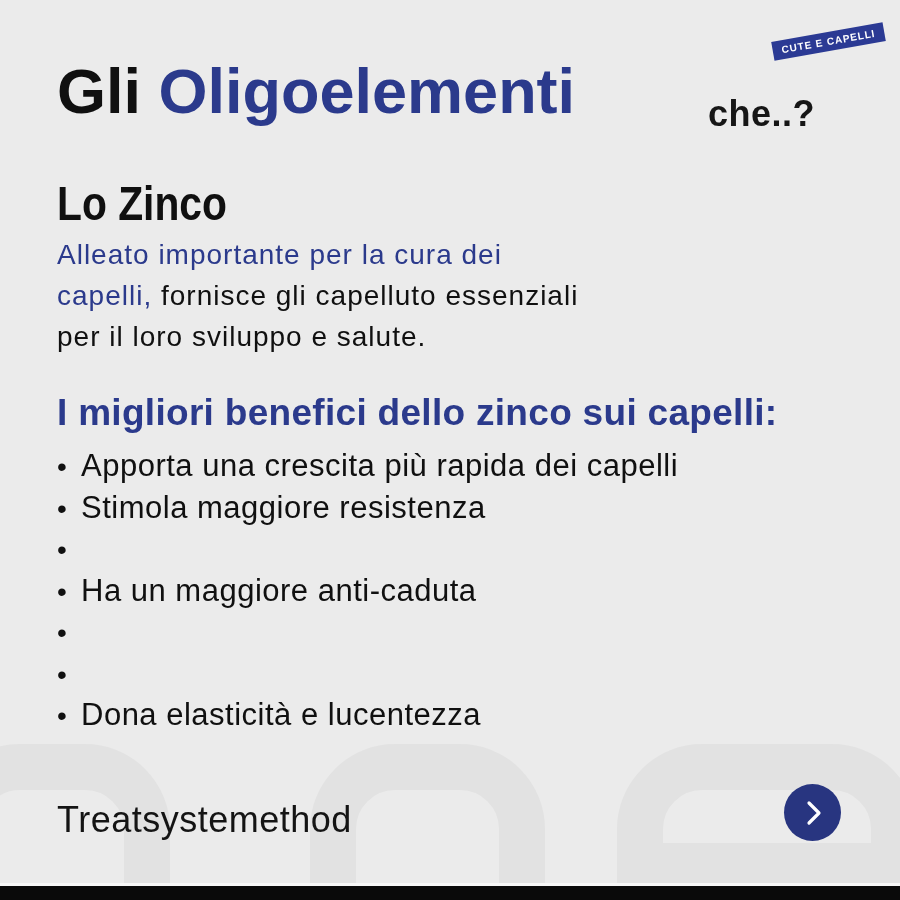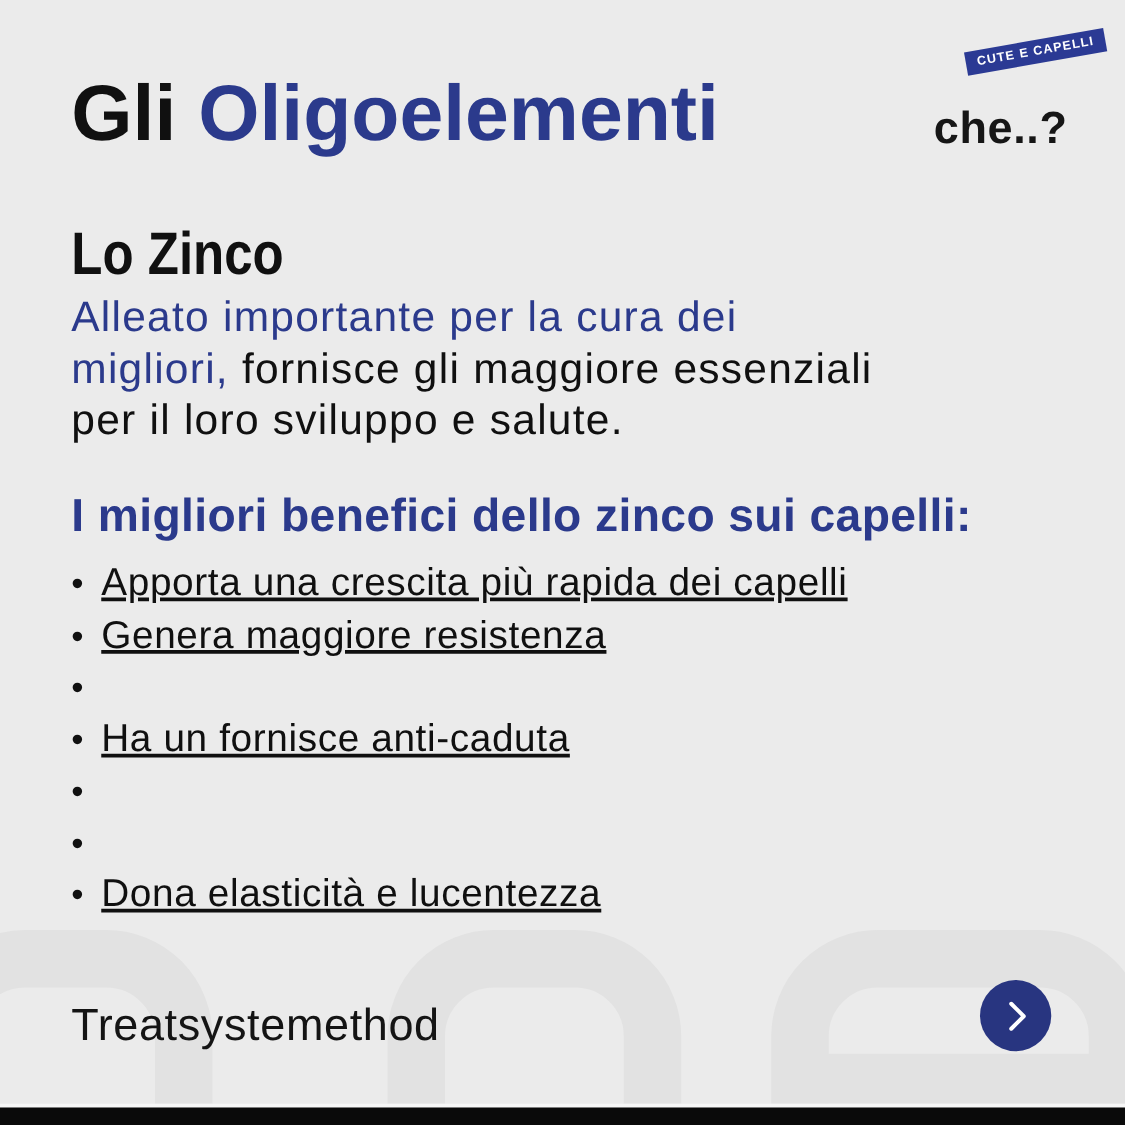--- a/index.html
+++ b/index.html
@@ -38,38 +38,38 @@
   .badge{
     position:absolute;left:64px;top:4px;
     background:var(--badge);color:#fff;
     font-size:10px;font-weight:700;letter-spacing:.9px;
     padding:4px 9px;white-space:nowrap;
     transform:rotate(-10deg);transform-origin:center;
     display:inline-block;
   }
   .logo-line{position:absolute;left:0;font-size:36px;font-weight:700;letter-spacing:.5px;color:#161616;}
   .logo-line1{top:28px;}
-  .logo-line2{top:53px;margin-left:39px;}
+  .logo-line2{top:65px;}
 
   
   .subject{
     position:absolute;left:57px;top:176px;
     font-size:48px;font-weight:700;white-space:nowrap;
     transform:scaleX(.85);transform-origin:0 50%;
   }
-  .intro{position:absolute;left:57px;top:234px;font-size:34px;line-height:41px;letter-spacing:1px;}
+  .intro{position:absolute;left:57px;top:234px;font-size:28px;line-height:41px;letter-spacing:1px;}
   .intro .blue{color:var(--accent);}
   .intro .black{color:var(--text);}
   .benefits-heading{
     position:absolute;left:57px;top:392px;
     font-size:37px;font-weight:700;color:var(--accent);
     letter-spacing:.3px;white-space:nowrap;
   }
   .benefits{position:absolute;left:57px;top:446px;list-style:none;}
-  .benefits li{font-size:31px;line-height:40.5px;letter-spacing:.5px;white-space:nowrap;text-decoration:underline;}
+  .benefits li{font-size:31px;line-height:40.5px;letter-spacing:.5px;white-space:nowrap;}
   .benefits .dot{display:inline-block;width:24px;}
   .benefits .dot::before{content:"\2022";font-size:28px;}
 
   
   .brand{position:absolute;left:57px;top:799px;font-size:36px;letter-spacing:.5px;color:#141414;}
   .next-btn{
     position:absolute;left:784px;top:784px;width:57px;height:57px;
     border:none;border-radius:50%;background:var(--button);
     display:flex;align-items:center;justify-content:center;cursor:pointer;padding:0;
   }
@@ -93,31 +93,31 @@
 
   <div class="logo">
     <span class="badge">CUTE E CAPELLI</span>
     <div class="logo-line logo-line2">che..?</div>
   </div>
 
   <h2 class="subject">Lo Zinco</h2>
 
   <div class="intro">
     <div class="intro-line"><span class="blue">Alleato importante per la cura dei</span><span class="black"></span></div>
-    <div class="intro-line"><span class="blue">migliori,</span><span class="black"> fornisce gli maggiore essenziali</span></div>
+    <div class="intro-line"><span class="blue">capelli,</span><span class="black"> fornisce gli capelluto essenziali</span></div>
     <div class="intro-line"><span class="blue"></span><span class="black">per il loro sviluppo e salute.</span></div>
   </div>
 
   <h3 class="benefits-heading">I migliori benefici dello zinco sui capelli:</h3>
 
   <ul class="benefits">
     <li><span class="dot"></span><span>Apporta una crescita più rapida dei capelli</span></li>
-    <li><span class="dot"></span><span>Genera maggiore resistenza</span></li>
+    <li><span class="dot"></span><span>Stimola maggiore resistenza</span></li>
     <li><span class="dot"></span></li>
-    <li><span class="dot"></span><span>Ha un fornisce anti-caduta</span></li>
+    <li><span class="dot"></span><span>Ha un maggiore anti-caduta</span></li>
     <li><span class="dot"></span></li>
     <li><span class="dot"></span></li>
     <li><span class="dot"></span><span>Dona elasticità e lucentezza</span></li>
   </ul>
 
   <div class="brand">Treatsystemethod</div>
 
   <button class="next-btn">
     <svg width="22" height="26" viewBox="0 0 22 26">
       <polyline points="6,3 16,13 6,23" fill="none" stroke="#ffffff" stroke-width="3.2" stroke-linecap="round" stroke-linejoin="round"></polyline>

